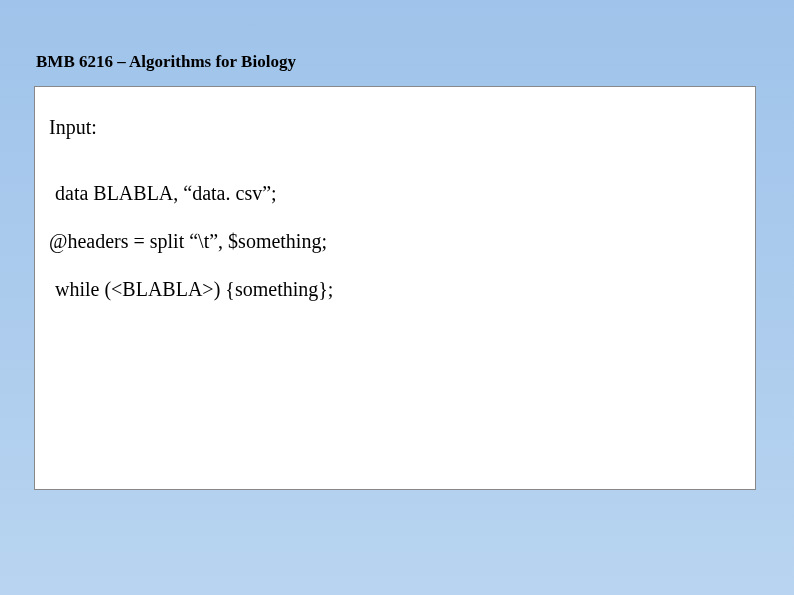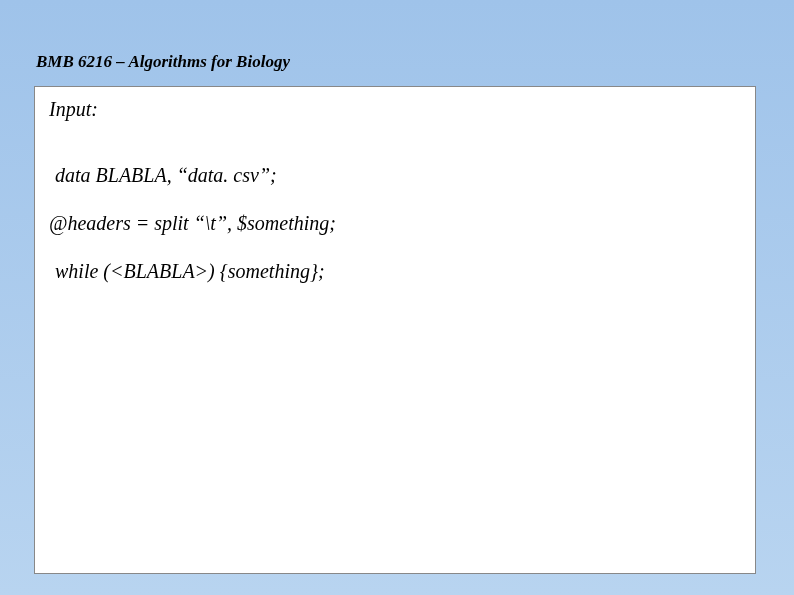--- a/index.html
+++ b/index.html
@@ -8,35 +8,34 @@
     height: 595px;
     background: linear-gradient(to bottom, #9fc3ea 0%, #b8d4f0 100%);
     font-family: "Times New Roman", Times, serif;
     overflow: hidden;
   }
   .slide {
     width: 100%;
     height: 100%;
     padding: 52px 34px 34px 34px;
     position: relative;
-    font-style: italic;
   }
   .header {
     font-size: 17px;
     font-weight: bold;
     color: #000;
     margin-bottom: 14px;
     padding-left: 2px;
   }
   .content-box {
     background: #ffffff;
     border: 1px solid #888;
     width: 722px;
-    height: 488px;
-    padding: 10px 14px;
+    height: 404px;
+    padding: 28px 14px;
   }
   .content-line {
     font-size: 20px;
     color: #000;
     line-height: 1.2;
     margin-bottom: 24px;
   }
   .content-line.input-label {
     margin-bottom: 42px;
   }

